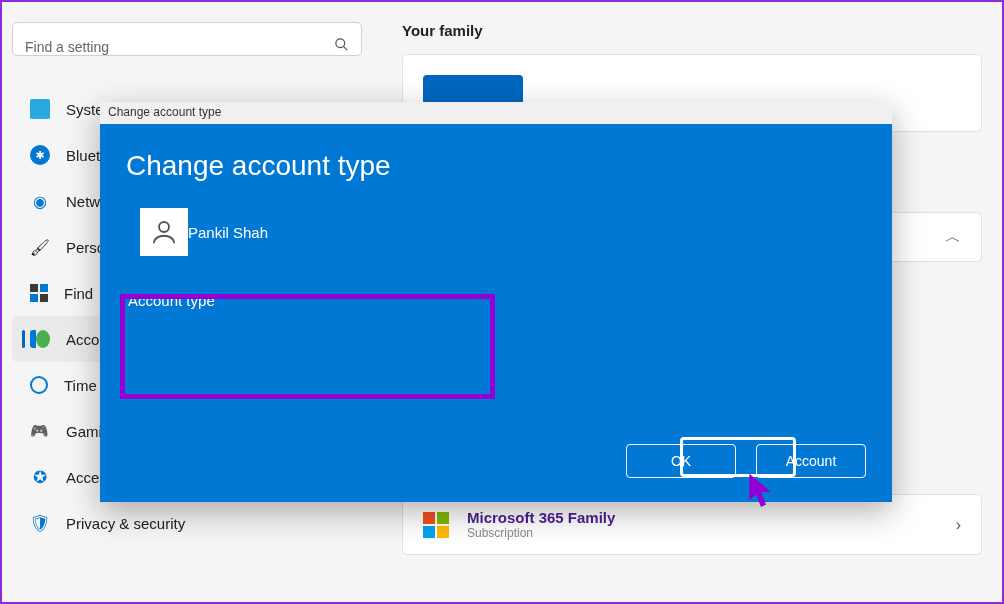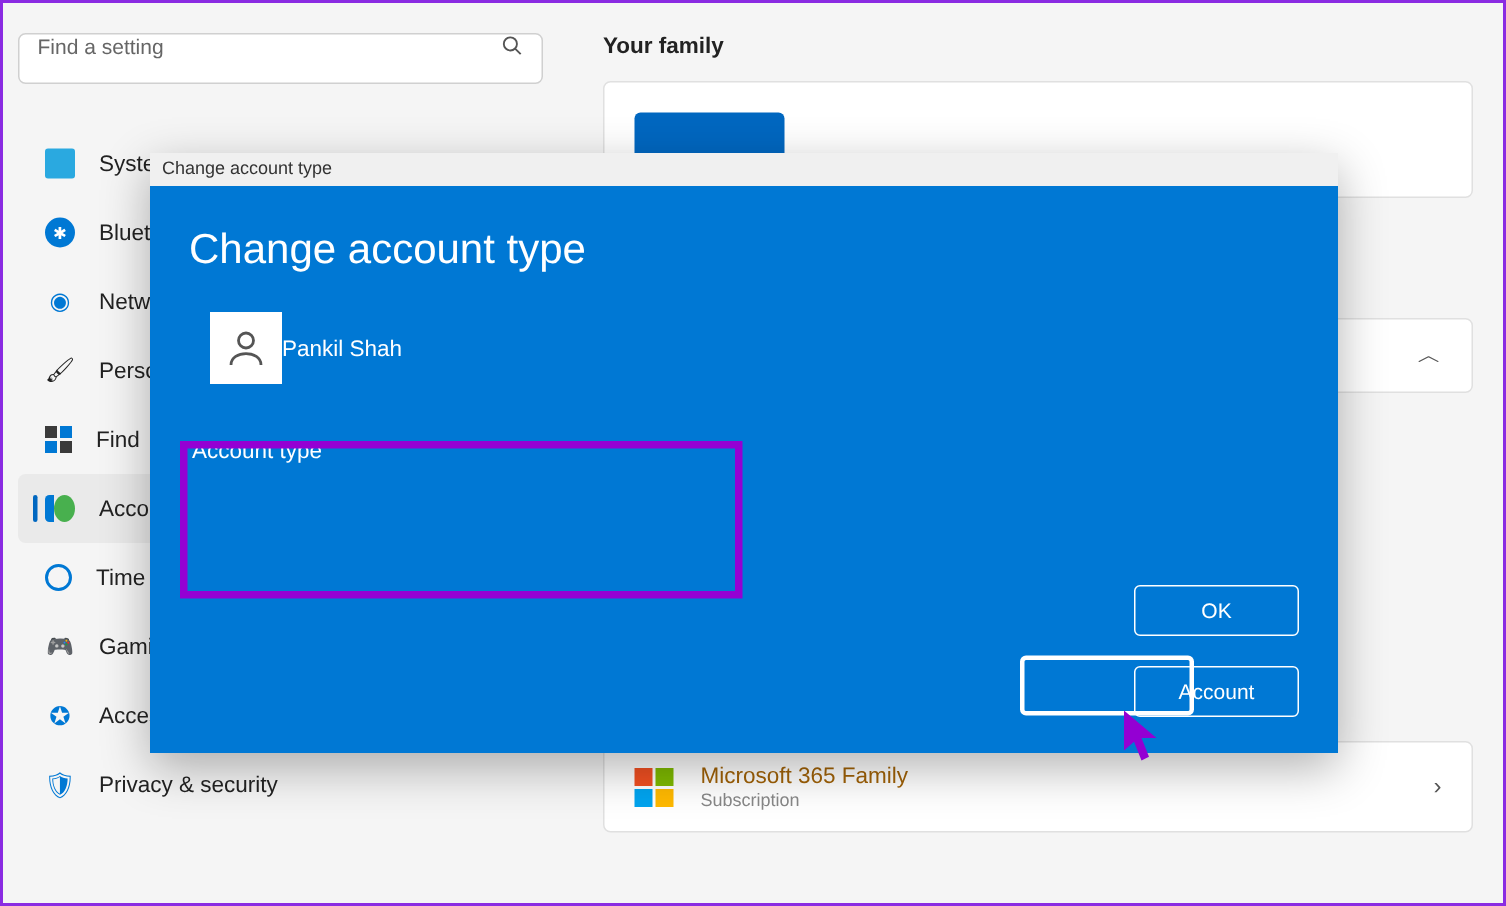--- a/index.html
+++ b/index.html
@@ -17,21 +17,21 @@
     left: 10px;
     top: 20px;
     width: 350px;
   }
   .search-box {
     background: #fff;
     border: 1px solid #d0d0d0;
     border-radius: 5px;
     height: 34px;
     display: flex;
-    align-items: flex-start;
+    align-items: flex-end;
     padding: 0 12px;
     justify-content: space-between;
     color: #666;
     font-size: 14px;
     margin-bottom: 30px;
   }
   .nav-item {
     height: 46px;
     display: flex;
     align-items: center;
@@ -118,21 +118,21 @@
     display:flex;align-items:center;gap:18px;
   }
   .ms-logo {
     width:26px;height:26px;
     background:
       linear-gradient(#f25022,#f25022) 0 0/12px 12px no-repeat,
       linear-gradient(#7fba00,#7fba00) 14px 0/12px 12px no-repeat,
       linear-gradient(#00a4ef,#00a4ef) 0 14px/12px 12px no-repeat,
       linear-gradient(#ffb900,#ffb900) 14px 14px/12px 12px no-repeat;
   }
-  .ms-texts .t1{font-size:15px;color:#a16207;}
+  .ms-texts .t1{font-size:15px;color:#4c1d95;font-weight:bold;}
   .ms-texts .t2{font-size:12px;color:#888;}
   .ms365 .chev{margin-left:auto;color:#555;}
   
   .dialog {
     position:absolute;
     left: 98px;
     top: 100px;
     width: 792px;
     height: 400px;
     background:#0078d4;
@@ -174,21 +174,21 @@
     width: 340px; height: 36px;
     border: 2px solid #66aee6;
     background: #005a9e;
     display:flex;align-items:center;justify-content:space-between;
     padding: 0 14px;
     font-size:15px;color:#fff;
   }
   .dlg-buttons {
     position:absolute;
     right: 26px; bottom: 24px;
-    display:flex; gap:20px;flex-direction:column;
+    display:flex; gap:20px;
   }
   .dlg-btn {
     width: 110px; height: 34px;
     background: transparent;
     border: 1.5px solid #fff;
     color: #fff;
     border-radius: 4px;
     font-size:14px;
     cursor:pointer;
   }

